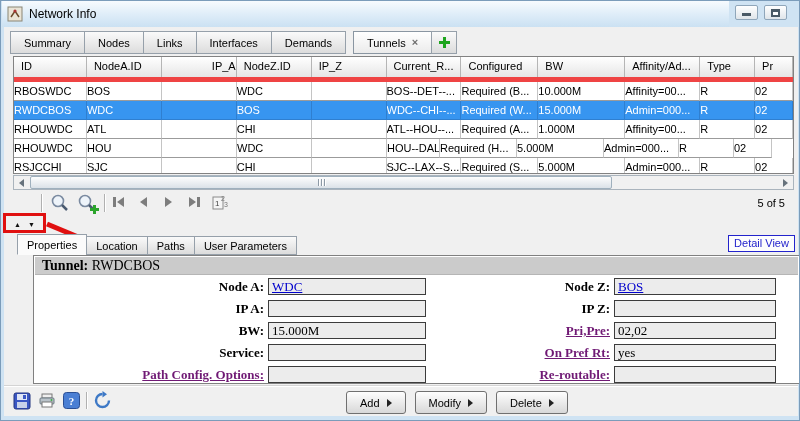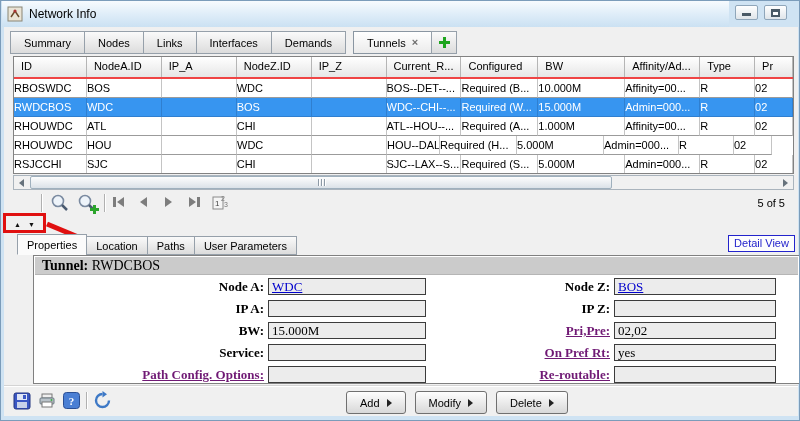--- a/index.html
+++ b/index.html
@@ -24,21 +24,21 @@
   #top-tabs .tab:first-child{margin-left:0;}
   .tab.sel{margin-left:7px;background:linear-gradient(#ffffff,#ebebeb);border-color:#8a96a2;}
   .tabx{color:#6e6e6e;font-weight:bold;font-size:11px;line-height:11px;}
   .plustab{display:flex;align-items:center;justify-content:center;height:23px;width:26px;margin-left:-1px;
            background:linear-gradient(#fafafa,#dcdcdc);border:1px solid #96a0aa;}
   .plus{position:relative;width:13px;height:13px;display:inline-block;}
   .plus:before{content:"";position:absolute;left:5px;top:1px;width:3px;height:11px;background:#1ea51e;}
   .plus:after{content:"";position:absolute;left:1px;top:5px;width:11px;height:3px;background:#1ea51e;}
   
   .tablebox{position:absolute;left:12px;top:55px;width:781px;height:118px;background:#ffffff;border:1px solid #828282;overflow:hidden;}
-  #thead{display:flex;border-bottom:2px solid #ef4444;}
+  #thead{display:flex;border-bottom:5px solid #ef4444;}
   .th{height:20px;line-height:19px;padding-left:7px;border-right:1px solid #b5b5b5;
       background:linear-gradient(#ffffff,#e6e6e6);overflow:hidden;white-space:nowrap;}
   .tr{display:flex;background:#fff;}
   .td{height:19px;line-height:18px;border-right:1px solid #c4c4c4;border-bottom:1px solid #9b9b9b;
       overflow:hidden;white-space:nowrap;}
   .tr.sel{background:#3795f0;color:#fff;}
   .tr.sel .td{border-right-color:#2f7fd0;border-bottom-color:#2f7fd0;}
   
   .hscroll{position:absolute;left:12px;top:174px;width:781px;height:15px;background:#f1f1f1;border:1px solid #aab4bd;}
   .sbtn{position:absolute;top:0;width:15px;height:13px;display:flex;align-items:center;justify-content:center;}
@@ -137,21 +137,21 @@
       </div>
       <div class="plustab">
         <span class="plus"></span>
       </div>
     </div>
 
   <div class="tablebox">
     <div id="thead">
         <div class="th" style="width: 73px;">ID</div>
         <div class="th" style="width: 75px;">NodeA.ID</div>
-        <div class="th" style="width: 75px;">IP_A</div>
+        <div class="th" style="width: 75px; text-align: right;">IP_A</div>
         <div class="th" style="width: 75px;">NodeZ.ID</div>
         <div class="th" style="width: 75px;">IP_Z</div>
         <div class="th" style="width: 75px;">Current_R...</div>
         <div class="th" style="width: 77px;">Configured</div>
         <div class="th" style="width: 87px;">BW</div>
         <div class="th" style="width: 75px;">Affinity/Ad...</div>
         <div class="th" style="width: 55px;">Type</div>
         <div class="th" style="width: 38px;">Pr</div>
       </div>
     <div id="tbody">

